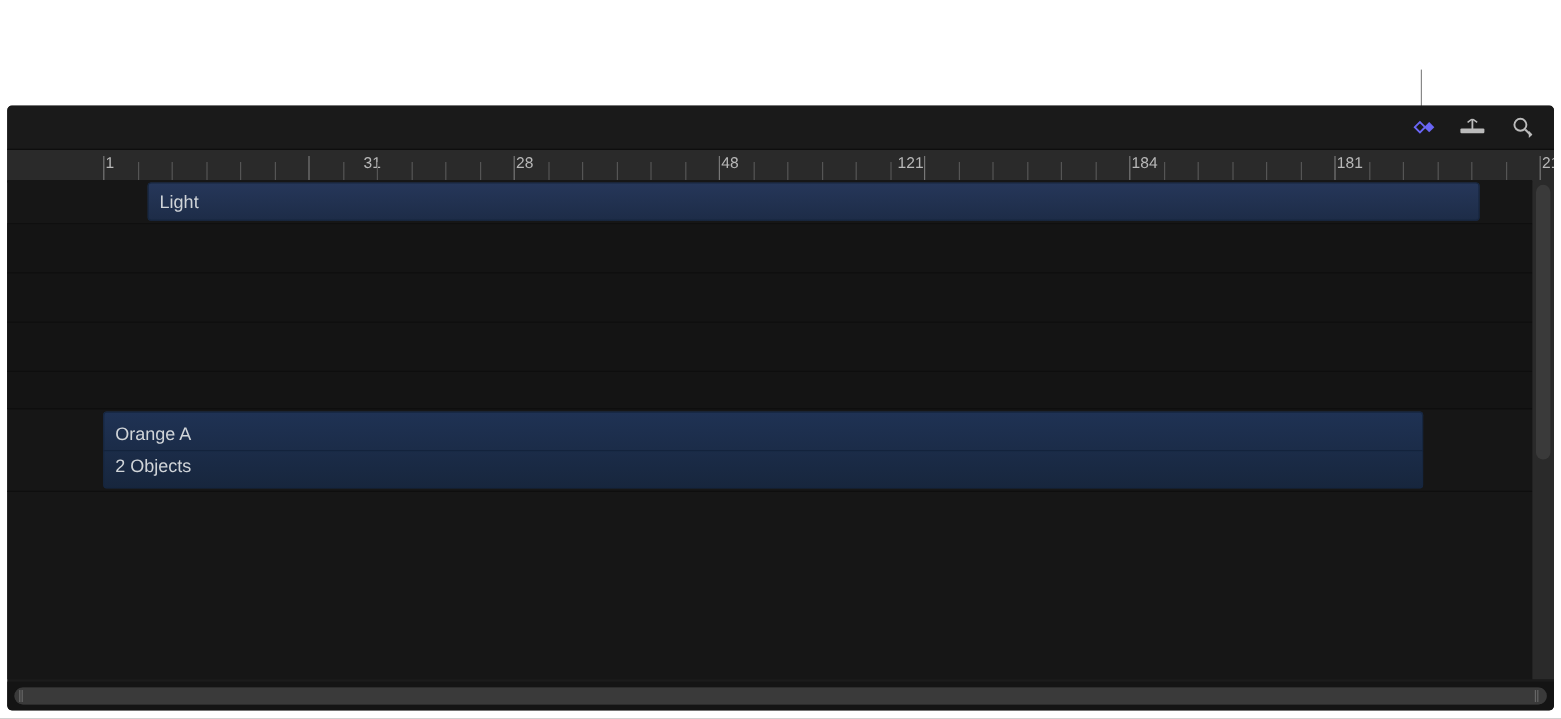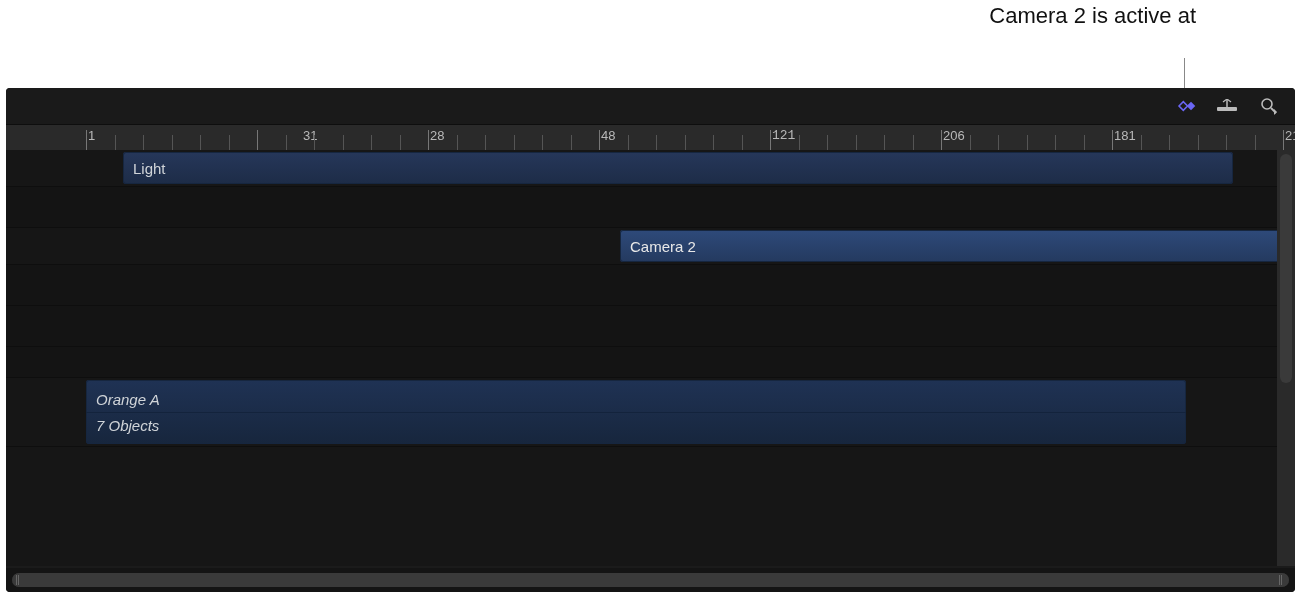--- a/index.html
+++ b/index.html
@@ -154,21 +154,21 @@
     font-size: 15px;
     box-shadow: inset 0 0 0 1px var(--clip-border);
     overflow: hidden;
     white-space: nowrap;
   }
   .clip.dim { background: linear-gradient(#26375a, #1d2c47); }
   .clip.darker { background: linear-gradient(#1f3254, #17263d); }
   .clip.bright { color: var(--text-bright); }
 
   
-  .row.double { height: 68px; font-style: italic; }
+  .row.double { height: 68px; }
   .stack {
     position: absolute;
     top: 2px; bottom: 2px;
     background: linear-gradient(#1f3254, #17263d);
     border-radius: 3px;
     box-shadow: inset 0 0 0 1px var(--clip-border);
     display: flex; flex-direction: column;
     justify-content: center;
     color: var(--text);
     font-size: 15px;
@@ -211,21 +211,20 @@
   .hscroll-grip.left { left: 4px; }
   .hscroll-grip.right { right: 4px; }
   .hscroll-grip span {
     width: 1px; background: #666; height: 100%;
   }
 </style>
 </head>
 <body>
 
 <div class="annotation">
-  <div>Camera 2 is active at</div>
 </div>
 <div class="callout-line"></div>
 
 <div class="timeline-panel">
 
   <div class="toolbar">
     <div class="tool">
       <svg width="28" height="14" viewBox="0 0 28 14">
         <path d="M7 7 L12 2 L17 7 L12 12 Z" fill="none" stroke="#6a66f5" stroke-width="1.8"></path>
         <path d="M16 7 L21 2 L26 7 L21 12 Z" fill="#6a66f5"></path>
@@ -272,28 +271,28 @@
         <div class="tick" style="left: 456px;"></div>
         <div class="tick" style="left: 484.5px;"></div>
         <div class="tick major" style="left: 513px;"></div>
         <div class="tick-label" style="left: 513px;">48</div>
         <div class="tick" style="left: 541.5px;"></div>
         <div class="tick" style="left: 570px;"></div>
         <div class="tick" style="left: 598.5px;"></div>
         <div class="tick" style="left: 627px;"></div>
         <div class="tick" style="left: 655.5px;"></div>
         <div class="tick major" style="left: 684px;"></div>
-        <div class="tick-label" style="left: 684px; font-family: Liberation Mono, monospace;">121</div>
+        <div class="tick-label" style="left: 660px;">121</div>
         <div class="tick" style="left: 712.5px;"></div>
         <div class="tick" style="left: 741px;"></div>
         <div class="tick" style="left: 769.5px;"></div>
         <div class="tick" style="left: 798px;"></div>
         <div class="tick" style="left: 826.5px;"></div>
         <div class="tick major" style="left: 855px;"></div>
-        <div class="tick-label" style="left: 855px;">206</div>
+        <div class="tick-label" style="left: 855px;">184</div>
         <div class="tick" style="left: 883.5px;"></div>
         <div class="tick" style="left: 912px;"></div>
         <div class="tick" style="left: 940.5px;"></div>
         <div class="tick" style="left: 969px;"></div>
         <div class="tick" style="left: 997.5px;"></div>
         <div class="tick major" style="left: 1026px;"></div>
         <div class="tick-label" style="left: 1026px;">181</div>
         <div class="tick" style="left: 1054.5px;"></div>
         <div class="tick" style="left: 1083px;"></div>
         <div class="tick" style="left: 1111.5px;"></div>
@@ -304,32 +303,27 @@
       </div>
   </div>
 
   <div class="tracks" id="tracks">
       <div class="row">
         <div class="clip dim" style="left: 80px; width: 1100px; margin-left: 37px;">
           <span>Light</span>
         </div>
       </div>
       <div class="row gap"></div>
-      <div class="row">
-        <div class="clip bright" style="left: 614px; width: 657px;">
-          <span>Camera 2</span>
-        </div>
-      </div>
       <div class="row gap"></div>
       <div class="row gap"></div>
       <div class="row gap thin"></div>
       <div class="row double">
         <div class="stack" style="left: 80px; width: 1100px;">
           <div>Orange A</div>
-          <div>7 Objects</div>
+          <div>2 Objects</div>
         </div>
       </div>
     </div>
 
   <div class="vscroll">
     <div class="vscroll-thumb"></div>
   </div>
 
   <div class="hscroll">
     <div class="hscroll-track">

